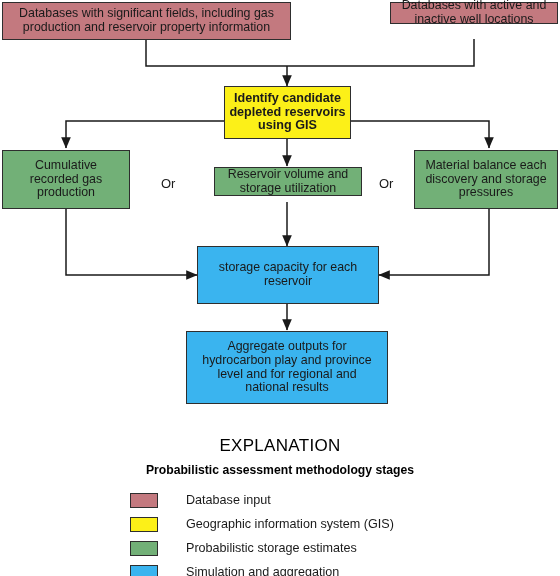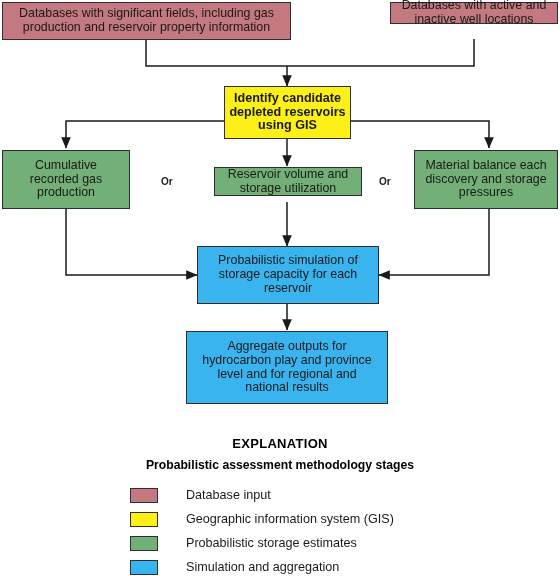--- a/index.html
+++ b/index.html
@@ -39,37 +39,36 @@
     z-index: 2;
   }
   .node span { display: block; width: 100%; }
   .db   { background: #c3797f; font-size: 12.4px; align-items: center; }
   .gis  { background: #fcf018; font-size: 12.6px; font-weight: bold; }
   .grn  { background: #72b077; font-size: 12.4px; }
   .blu  { background: #3ab4ef; font-size: 12.4px; }
 
   .orlabel {
     position: absolute;
-    font-size: 10px;
+    font-size: 13px;
     color: #1a1a1a;
     z-index: 3;
-    font-weight: bold;
   }
 
   
   #legend {
     position: absolute;
     left: 0;
     top: 436px;
     width: 560px;
   }
   .legend-title {
     text-align: center;
-    font-size: 13px;
-    font-weight: bold;
+    font-size: 17px;
+    font-weight: normal;
     letter-spacing: 0.3px;
     color: #000;
   }
   .legend-sub {
     text-align: center;
     font-size: 12.2px;
     font-weight: bold;
     color: #000;
     margin-top: 7px;
   }
@@ -165,21 +164,20 @@
   <div class="node grn" style="left:414px; top:150px; width:144px; height:59px;">
     <span>
       <span>Material balance each</span>
       <span>discovery and storage</span>
       <span>pressures</span>
     </span>
   </div>
 
   <div class="node blu" style="left:197px; top:246px; width:182px; height:58px;">
     <span>
-      <span>Probabilistic simulation of</span>
       <span>storage capacity for each</span>
       <span>reservoir</span>
     </span>
   </div>
 
   <div class="node blu" style="left:186px; top:331px; width:202px; height:73px;">
     <span>
       <span>Aggregate outputs for</span>
       <span>hydrocarbon play and province</span>
       <span>level and for regional and</span>

